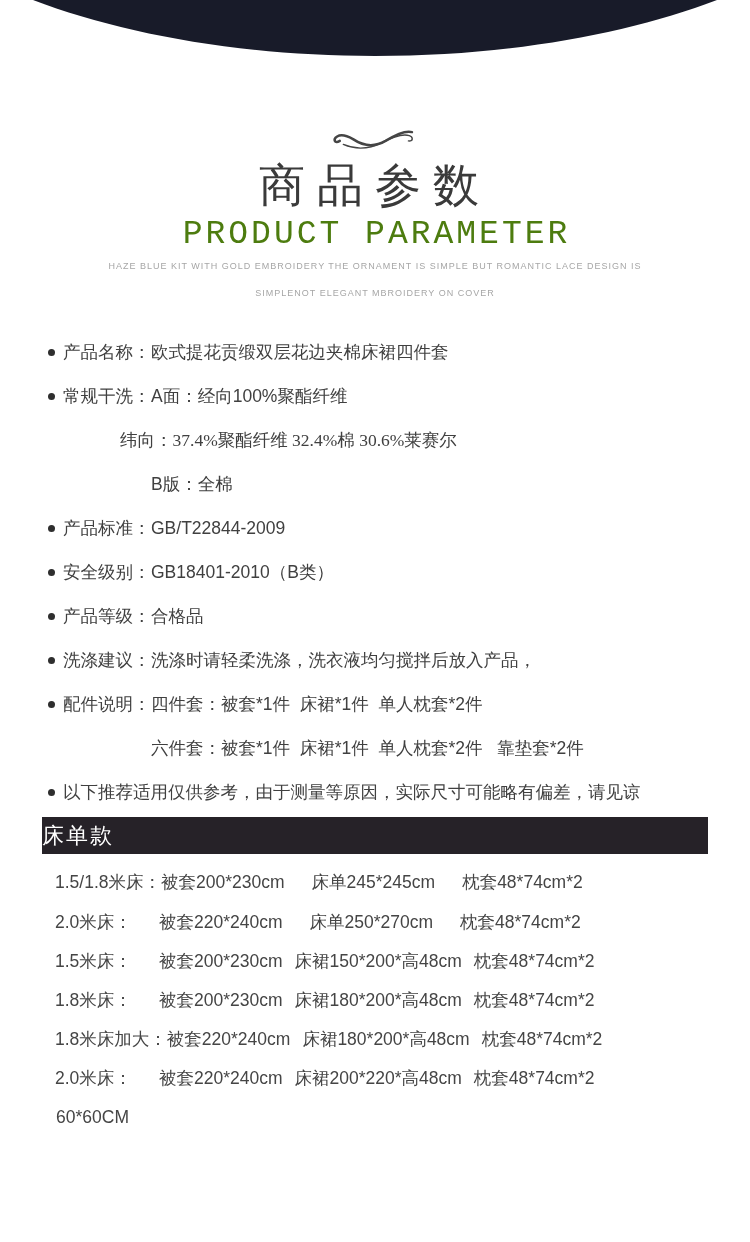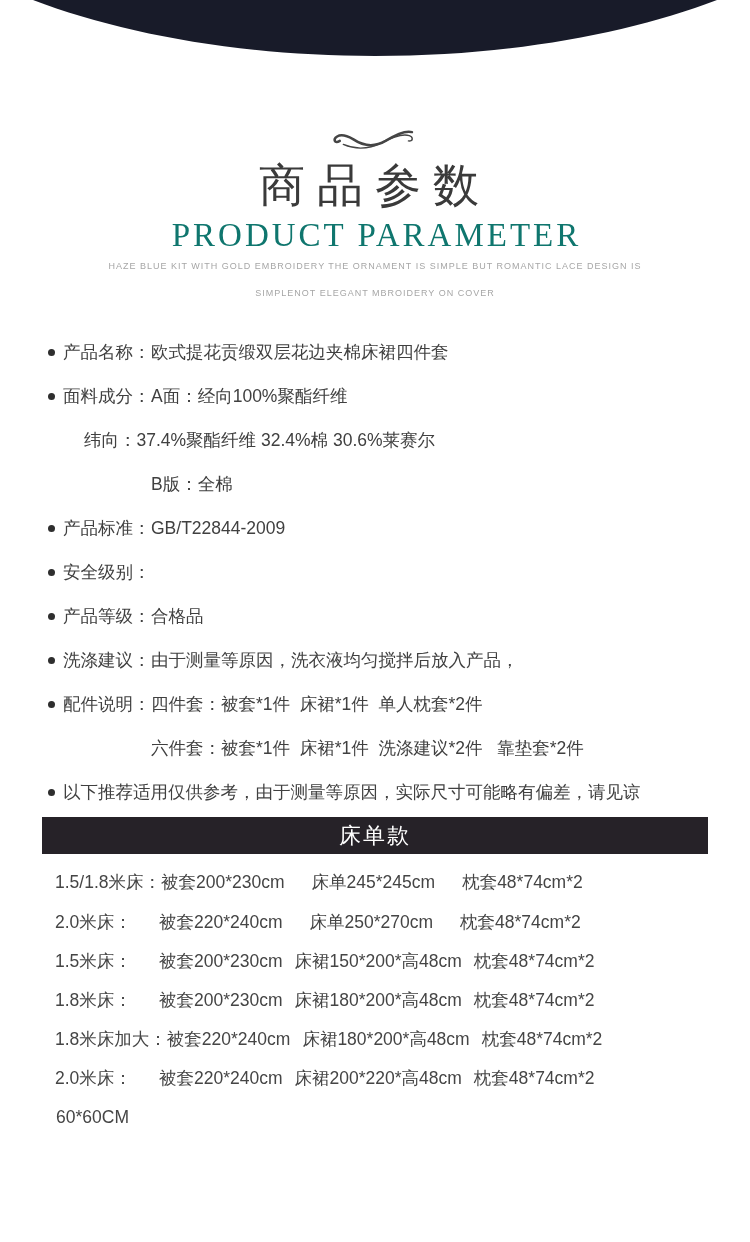--- a/index.html
+++ b/index.html
@@ -13,38 +13,38 @@
   }
   .hero{height:58px;line-height:0;}
   .hero svg{display:block;}
   header{text-align:center;}
   .ornament{margin-top:62px;height:33px;}
   .title-cn{
     margin:6px 0 0 0;font-family:"Liberation Serif","DejaVu Serif",serif;font-weight:400;
     font-size:46px;line-height:54px;letter-spacing:12px;color:var(--title);
   }
   .title-en{
-    margin:4px 0 0 0;font-family:Liberation Serif, serif;font-weight:400;
-    font-size:33px;line-height:36px;letter-spacing:3px;padding-left:3px;color:#0f766e;
+    margin:4px 0 0 0;font-family:Liberation Mono, monospace;font-weight:400;
+    font-size:33px;line-height:36px;letter-spacing:3px;padding-left:3px;color:#4d7c0f;
   }
   .sub{margin:14px;font-size:9px;line-height:13px;letter-spacing:1px;color:var(--muted);}
   .sub.first{margin-top:7px;}
   .params{margin-top:30px;}
   .prow{
     display:flex;align-items:center;margin-left:48px;margin-right:20px;
     line-height:44px;height:44px;font-size:17.5px;color:var(--text);white-space:nowrap;
   }
   .dot{flex:0 0 auto;width:7px;height:7px;border-radius:50%;background:#2e2e2e;margin-right:8px;}
   .plabel{flex:0 0 88px;}
   .pvalue{white-space:pre-wrap;}
   .prow.cont{margin-left:151px;text-align:center;}
-  .prow.cont2{margin-left:84px;}
+  .prow.cont2{margin-left:120px;font-family:Liberation Serif, serif;}
   .banner{
     width:666px;height:37px;margin:0 auto;background:var(--banner);
-    color:#ffffff;text-align:center;line-height:37px;font-size:22px;letter-spacing:2px;
+    color:#ffffff;text-align:left;line-height:37px;font-size:22px;letter-spacing:2px;
   }
   .banner.first{margin-top:3px;}
   .banner.second{margin-top:13px;}
   .sizes{padding-top:8px;}
   .sizes.skirt{padding-top:0;}
   .srow{
     display:flex;margin-left:55px;line-height:40px;height:40px;font-size:17.5px;
     color:#454545;white-space:nowrap;
   }
   .skirt .srow{line-height:39px;height:39px;}
@@ -79,55 +79,56 @@
   </header>
 
   <section class="params">
     <div class="prow">
       <span class="dot"></span>
       <span class="plabel">产品名称：</span>
       <span class="pvalue">欧式提花贡缎双层花边夹棉床裙四件套</span>
     </div>
     <div class="prow">
       <span class="dot"></span>
-      <span class="plabel">面料成分：</span>
+      <span class="plabel">常规干洗：</span>
       <span class="pvalue">A面：经向100%聚酯纤维</span>
     </div>
     <div class="prow cont2">
       <span class="pvalue">纬向：37.4%聚酯纤维 32.4%棉 30.6%莱赛尔</span>
     </div>
     <div class="prow cont">
       <span class="pvalue">B版：全棉</span>
     </div>
     <div class="prow">
       <span class="dot"></span>
       <span class="plabel">产品标准：</span>
       <span class="pvalue">GB/T22844-2009</span>
     </div>
     <div class="prow">
       <span class="dot"></span>
       <span class="plabel">安全级别：</span>
+      <span class="pvalue">GB18401-2010（B类）</span>
     </div>
     <div class="prow">
       <span class="dot"></span>
       <span class="plabel">产品等级：</span>
       <span class="pvalue">合格品</span>
     </div>
     <div class="prow">
       <span class="dot"></span>
       <span class="plabel">洗涤建议：</span>
-      <span class="pvalue">由于测量等原因，洗衣液均匀搅拌后放入产品，</span>
+      <span class="pvalue">洗涤时请轻柔洗涤，洗衣液均匀搅拌后放入产品，</span>
     </div>
     <div class="prow">
       <span class="dot"></span>
       <span class="plabel">配件说明：</span>
       <span class="pvalue">四件套：被套*1件  床裙*1件  单人枕套*2件</span>
     </div>
     <div class="prow cont">
-      <span class="pvalue">六件套：被套*1件  床裙*1件  洗涤建议*2件   靠垫套*2件</span>
+      <span class="pvalue">六件套：被套*1件  床裙*1件  单人枕套*2件   靠垫套*2件</span>
     </div>
     <div class="prow">
       <span class="dot"></span>
       <span class="pvalue">以下推荐适用仅供参考，由于测量等原因，实际尺寸可能略有偏差，请见谅</span>
     </div>
   </section>
 
   <div class="banner first">
     <span>床单款</span>
   </div>

